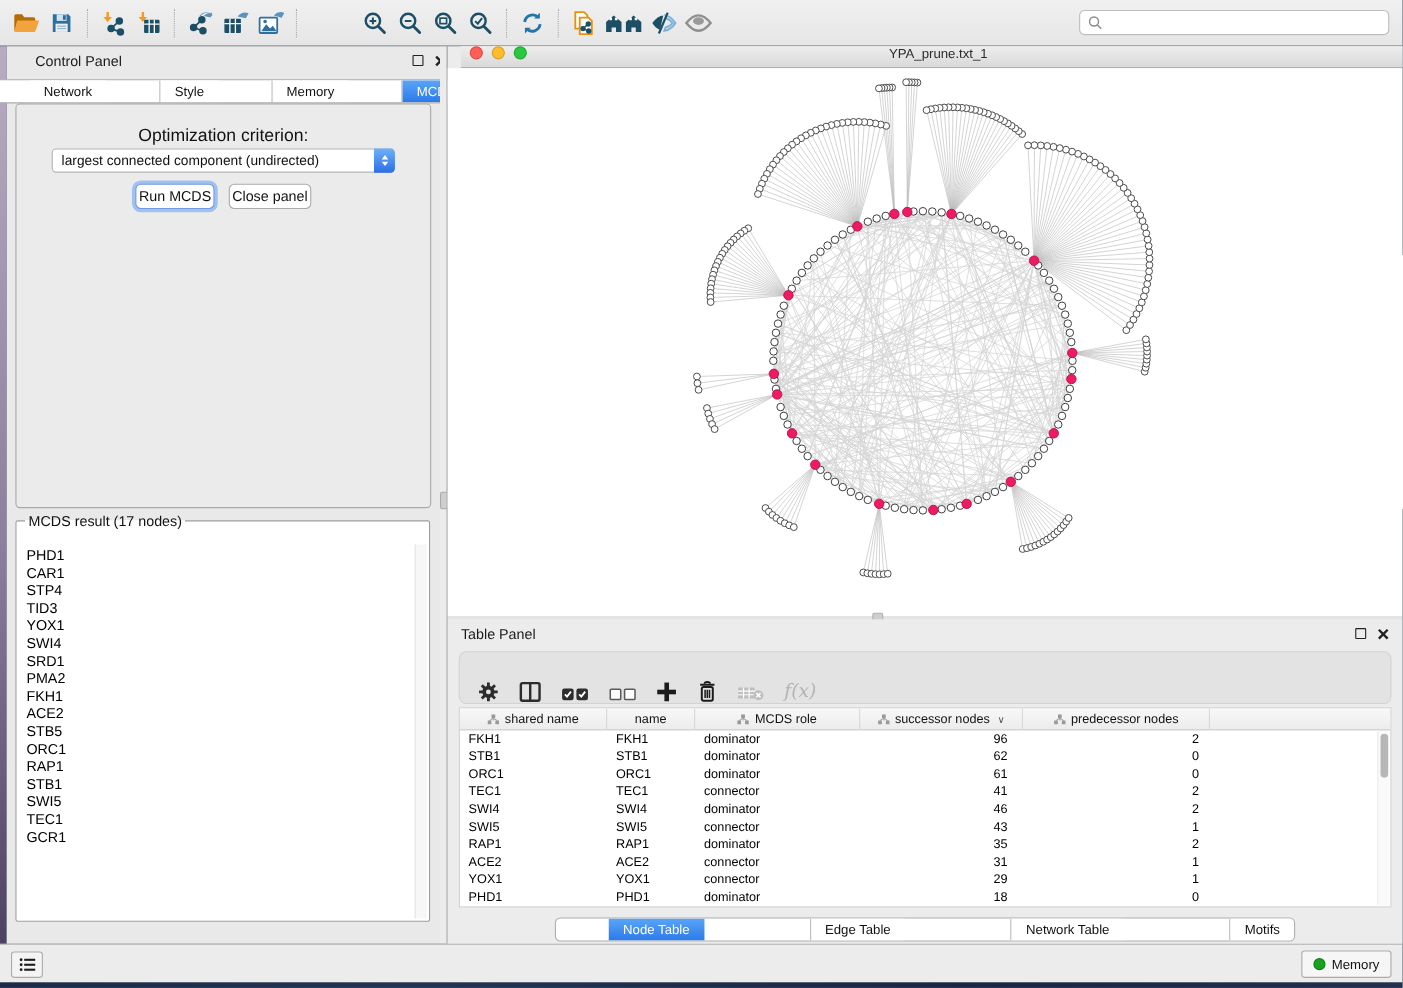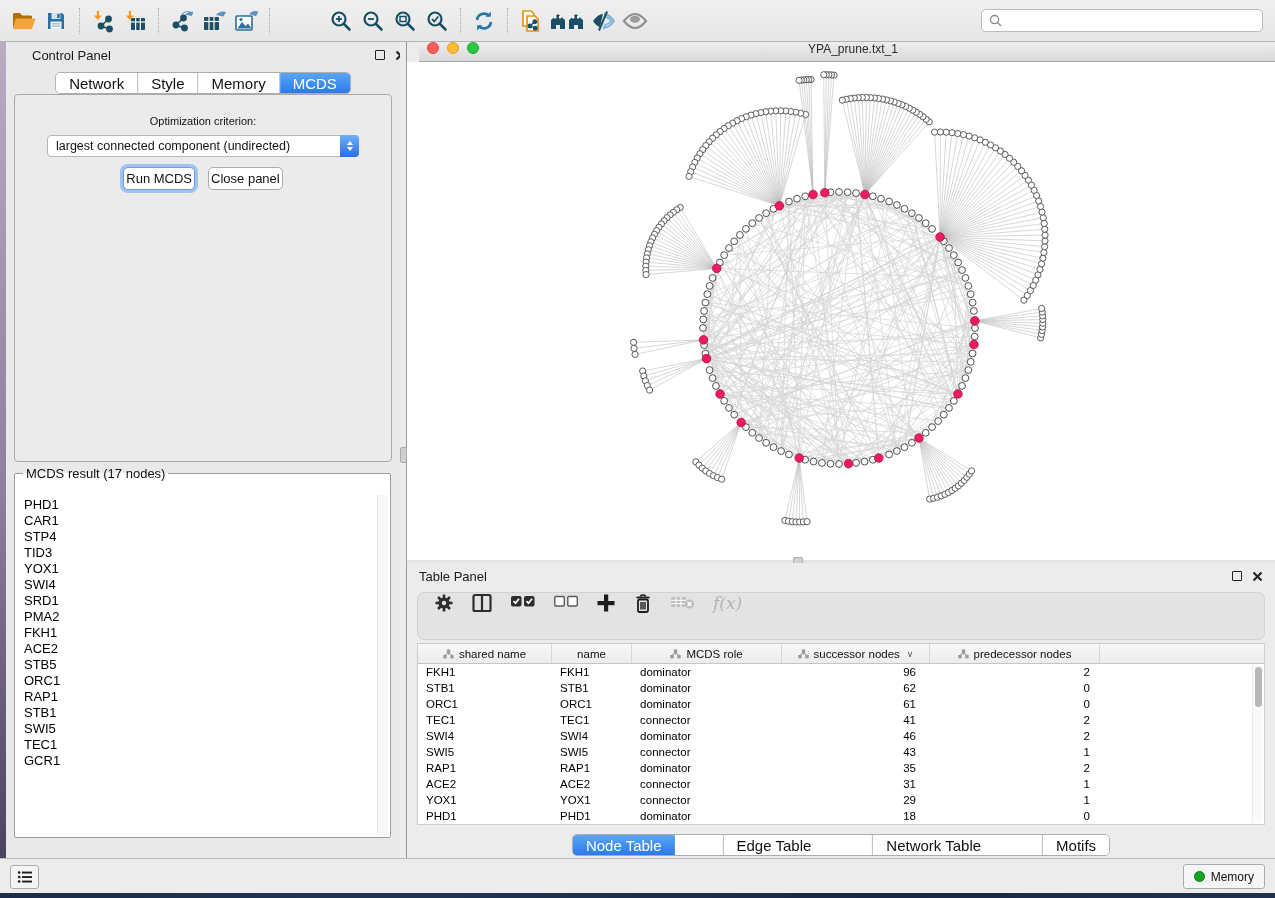--- a/index.html
+++ b/index.html
@@ -31,27 +31,27 @@
     background:linear-gradient(#b9abc2 0%, #8d7f9d 55%, #4e4263 100%); }
   .wall-bottom { position:absolute; left:0; top:893px; width:1275px; height:5px;
     background:linear-gradient(90deg,#1b2b49,#223455 30%,#182743 70%,#20304e); }
 
   
   .control-panel { position:absolute; left:6px; top:42px; width:394px; height:816px; background:#e9e9e9; }
   .cp-header { position:absolute; left:0; top:0; width:100%; height:26px; display:flex; align-items:center; padding:0 10px; font-size:13px; color:#1a1a1a;margin-left:16px; }
   .panel-ctrls { margin-left:auto; display:flex; align-items:center; gap:10px; }
   .float-box { width:10px; height:10px; border:1.6px solid #222; border-radius:1px; }
   .segbar { display:inline-flex; border:1px solid #adadad; border-radius:5px; background:#fff; height:22px; overflow:hidden; }
-  .seg { display:flex; align-items:center; padding:0 13px; font-size:15px; color:#111; background:#fff; border-left:1px solid #bdbdbd; white-space:nowrap; }
+  .seg { display:flex; align-items:center; padding:0 13px; font-size:12px; color:#111; background:#fff; border-left:1px solid #bdbdbd; white-space:nowrap;margin-left:48px; }
   .seg:first-child { border-left:none; }
   .seg.active { background:linear-gradient(#5aa5f8,#2b7ae9); color:#fff; }
   .cp-tabs { position:absolute; top:30px; left:50%; transform:translateX(-50%); }
   .cp-box { position:absolute; left:8px; top:52px; width:378px; height:368px;
     background:#ebebeb; border:1px solid #aaa; border-radius:4px; }
-  .opt-label { position:absolute; top:20px; width:100%; text-align:center; font-size:11px; color:#111; }
+  .opt-label { position:absolute; top:20px; width:100%; text-align:center; font-size:16px; color:#111; }
   .dropdown { position:absolute; top:40px; left:50%; transform:translateX(-50%);
     width:312px; height:22px; background:#fff; border:1px solid #b5b5b5; border-radius:4px;
     display:flex; align-items:center; font-size:12.5px; }
   .dd-text { flex:1; padding-left:8px; color:#111; white-space:nowrap; overflow:hidden; }
   .dd-stepper { width:19px; height:22px; margin:-1px -1px -1px 0; border-radius:0 4px 4px 0;
     background:linear-gradient(#6fb0f8,#2a6fe4); display:flex; flex-direction:column; align-items:center; justify-content:center; gap:2px; }
   .dd-stepper i { width:0; height:0; border-left:3.5px solid transparent; border-right:3.5px solid transparent; display:block; }
   .dd-up { border-bottom:4px solid #fff; }
   .dd-down { border-top:4px solid #fff; }
   .btn-row { position:absolute; top:72px; width:100%; display:flex; justify-content:center; gap:13px; }
@@ -83,21 +83,21 @@
   .net-canvas { position:absolute; left:0; top:20px; width:868px; height:498px; background:#fff; }
   .net-canvas svg { position:absolute; left:0; top:0; }
   .hsplit { position:absolute; left:0; top:518px; width:100%; height:3px; background:#e4e4e4; }
   .hsplit .handle { position:absolute; left:386px; top:-3px; width:10px; height:8px; background:#cfcfcf; border:1px solid #b0b0b0; border-radius:2px; }
 
   
   .table-panel { position:absolute; left:0; top:521px; width:868px; height:295px; background:#ececec; }
   .tp-header { position:absolute; top:0; left:0; width:100%; height:26px; display:flex; align-items:center; padding:0 12px; font-size:13px; color:#1a1a1a; }
   .tp-toolbar { position:absolute; left:10px; right:10px; top:29px; height:48px;
     background:#e3e3e3; border:1px solid #d2d2d2; border-radius:7px;
-    display:flex; align-items:flex-start; gap:17px; padding-left:16px; }
+    display:flex; align-items:flex-end; gap:17px; padding-left:16px; }
   .fx { font-family:"DejaVu Serif", serif; font-style:italic; font-size:17px; color:#b3b3b3; }
   .tp-table { position:absolute; left:10px; right:10px; top:80px; height:182px; background:#fff; border:1px solid #cecece; overflow:hidden; }
   .thead { display:flex; height:20px; border-bottom:1px solid #c6c6c6; background:linear-gradient(#f8f8f8,#ececec); }
   .th { display:flex; align-items:center; justify-content:center; gap:5px; border-right:1px solid #d8d8d8; font-size:11.5px; color:#111; }
   .c0 { width:134px; } .c1 { width:80px; } .c2 { width:150px; } .c3 { width:148px; } .c4 { width:170px; }
   .th.fill, .td.fill { flex:1; border-right:none; }
   .tbody { }
   .trow { display:flex; height:16px; align-items:center; }
   .td { font-size:11.5px; color:#000; overflow:hidden; white-space:nowrap; }
   .td.c0, .td.c1, .td.c2 { padding-left:8px; }

